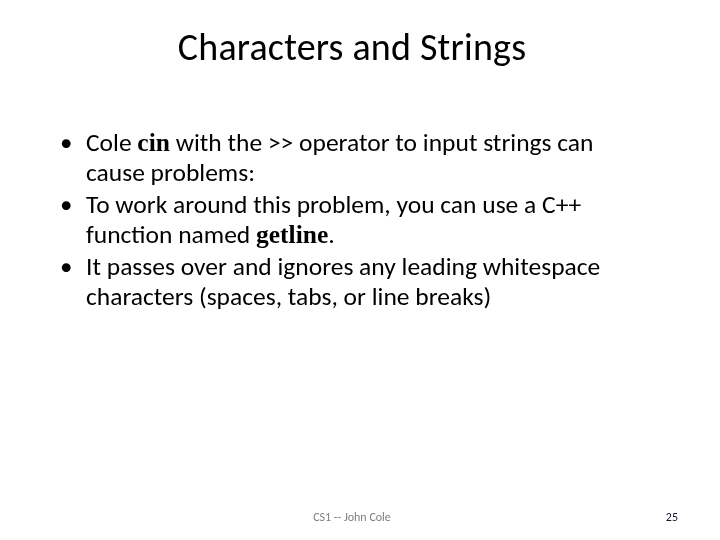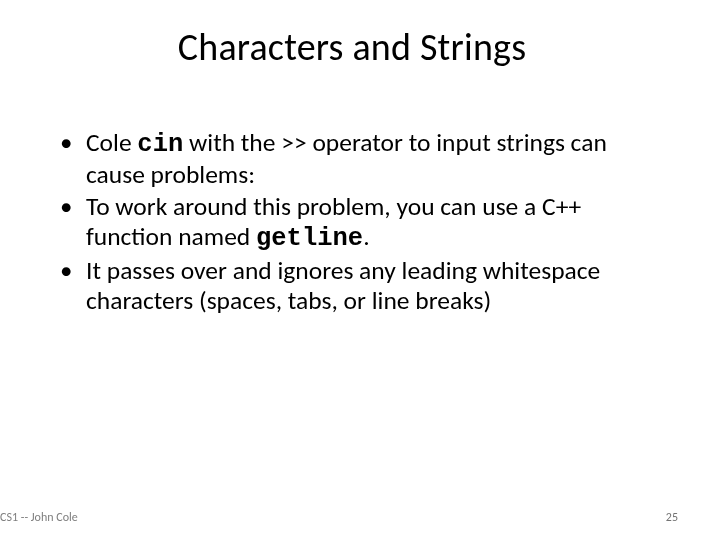--- a/index.html
+++ b/index.html
@@ -48,38 +48,38 @@
   }
   ul.bullets > li::before {
     content: "•";
     position: absolute;
     left: 2px;
     top: 0;
     font-size: 25px;
     line-height: 1.18;
   }
   .mono {
-    font-family: Liberation Mono, monospace;
+    font-family: Liberation Serif, serif;
     font-weight: 600;
   }
   .footer-center {
     position: absolute;
     bottom: 16px;
     left: 0;
     right: 0;
-    text-align: left;
+    text-align: center;
     font-size: 12px;
     color: #7f7f7f;
   }
   .footer-right {
     position: absolute;
     bottom: 16px;
     right: 26px;
     font-size: 12px;
-    color: #737373;
+    color: #0f172a;
   }
 </style>
 </head>
 <body>
 
 <div class="slide">
 
   <div class="title">Characters and Strings</div>
 
   <div class="body">

